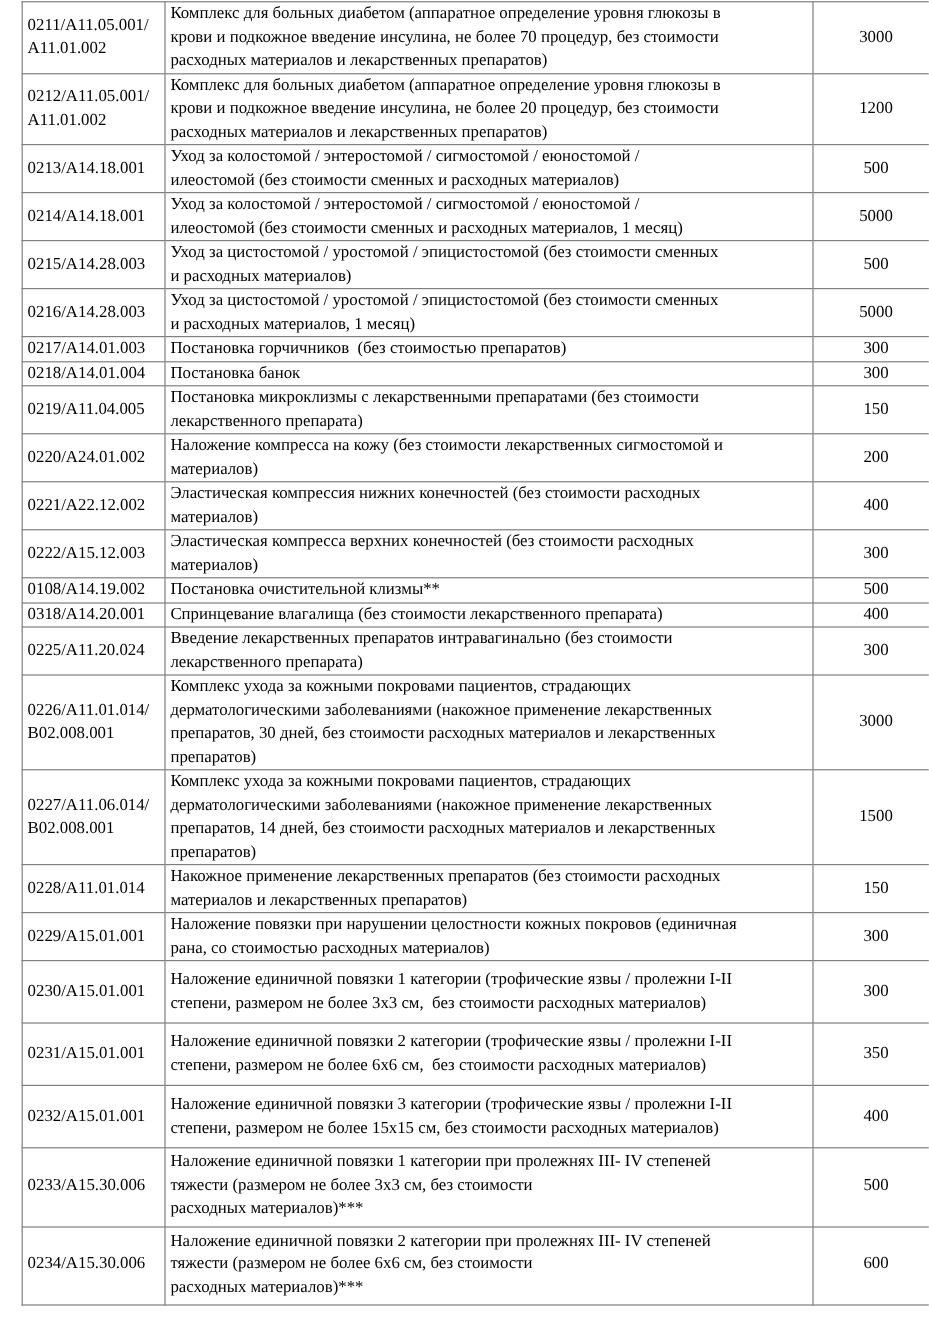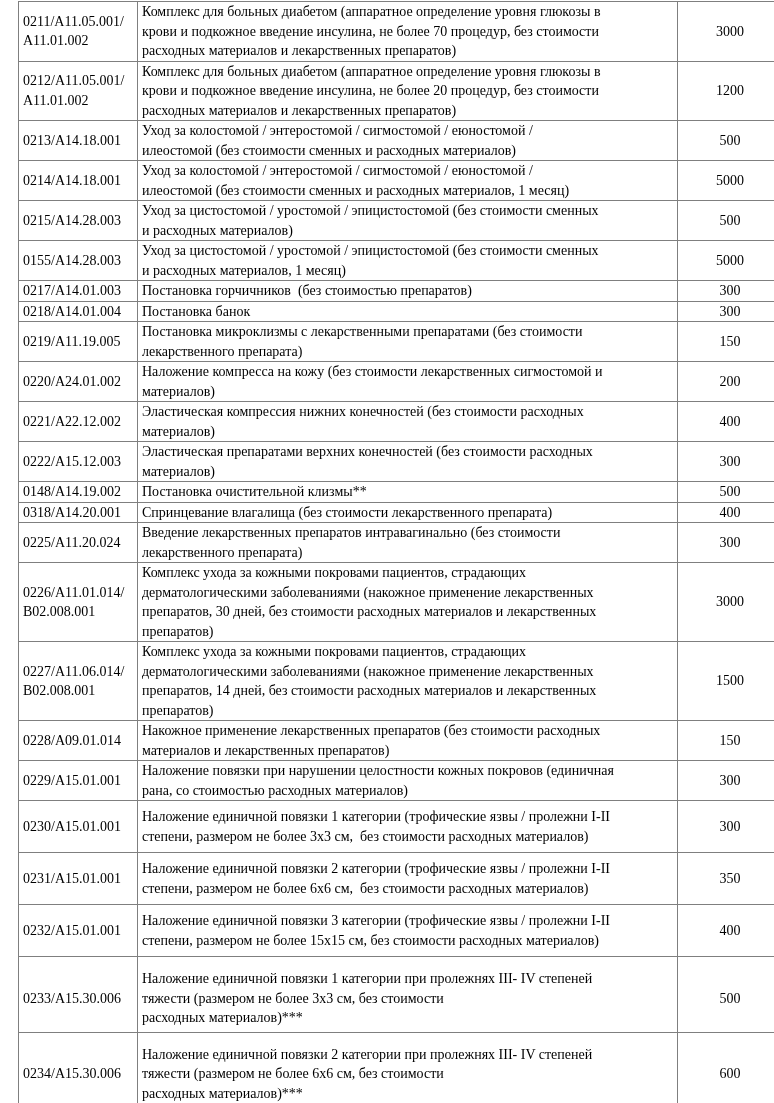--- a/index.html
+++ b/index.html
@@ -38,21 +38,21 @@
     white-space: pre-wrap;
     overflow-wrap: break-word;
     font-family: Liberation Serif, serif;
   }
   td.price {
     width: 96px;
     text-align: center;
     white-space: normal;
   }
   tr.pad-md td { padding-top: 6px; padding-bottom: 6px; }
-  tr.pad-sm td { padding-top: 12px; padding-bottom: 4px; }
+  tr.pad-sm td { padding-top: 2px; padding-bottom: 4px; }
 </style>
 </head>
 <body>
 
 <table class="price-table">
   <tbody>
       <tr>
         <td class="code">0211/A11.05.001/
 A11.01.002</td>
         <td class="description">Комплекс для больных диабетом (аппаратное определение уровня глюкозы в
@@ -80,61 +80,61 @@
 илеостомой (без стоимости сменных и расходных материалов, 1 месяц)</td>
         <td class="price">5000</td>
       </tr>
       <tr>
         <td class="code">0215/A14.28.003</td>
         <td class="description">Уход за цистостомой / уростомой / эпицистостомой (без стоимости сменных
 и расходных материалов)</td>
         <td class="price">500</td>
       </tr>
       <tr>
-        <td class="code">0155/A14.28.003</td>
+        <td class="code">0216/A14.28.003</td>
         <td class="description">Уход за цистостомой / уростомой / эпицистостомой (без стоимости сменных
 и расходных материалов, 1 месяц)</td>
         <td class="price">5000</td>
       </tr>
       <tr>
         <td class="code">0217/A14.01.003</td>
         <td class="description">Постановка горчичников  (без стоимостью препаратов)</td>
         <td class="price">300</td>
       </tr>
       <tr>
         <td class="code">0218/A14.01.004</td>
         <td class="description">Постановка банок</td>
         <td class="price">300</td>
       </tr>
       <tr>
-        <td class="code">0219/A11.19.005</td>
+        <td class="code">0219/A11.04.005</td>
         <td class="description">Постановка микроклизмы с лекарственными препаратами (без стоимости
 лекарственного препарата)</td>
         <td class="price">150</td>
       </tr>
       <tr>
         <td class="code">0220/A24.01.002</td>
         <td class="description">Наложение компресса на кожу (без стоимости лекарственных сигмостомой и
 материалов)</td>
         <td class="price">200</td>
       </tr>
       <tr>
         <td class="code">0221/A22.12.002</td>
         <td class="description">Эластическая компрессия нижних конечностей (без стоимости расходных
 материалов)</td>
         <td class="price">400</td>
       </tr>
       <tr>
         <td class="code">0222/A15.12.003</td>
-        <td class="description">Эластическая препаратами верхних конечностей (без стоимости расходных
+        <td class="description">Эластическая компресса верхних конечностей (без стоимости расходных
 материалов)</td>
         <td class="price">300</td>
       </tr>
       <tr>
-        <td class="code">0148/A14.19.002</td>
+        <td class="code">0108/A14.19.002</td>
         <td class="description">Постановка очистительной клизмы**</td>
         <td class="price">500</td>
       </tr>
       <tr>
         <td class="code">0318/A14.20.001</td>
         <td class="description">Спринцевание влагалища (без стоимости лекарственного препарата)</td>
         <td class="price">400</td>
       </tr>
       <tr>
         <td class="code">0225/A11.20.024</td>
@@ -154,21 +154,21 @@
       <tr>
         <td class="code">0227/A11.06.014/
 В02.008.001</td>
         <td class="description">Комплекс ухода за кожными покровами пациентов, страдающих
 дерматологическими заболеваниями (накожное применение лекарственных
 препаратов, 14 дней, без стоимости расходных материалов и лекарственных
 препаратов)</td>
         <td class="price">1500</td>
       </tr>
       <tr>
-        <td class="code">0228/A09.01.014</td>
+        <td class="code">0228/A11.01.014</td>
         <td class="description">Накожное применение лекарственных препаратов (без стоимости расходных
 материалов и лекарственных препаратов)</td>
         <td class="price">150</td>
       </tr>
       <tr>
         <td class="code">0229/A15.01.001</td>
         <td class="description">Наложение повязки при нарушении целостности кожных покровов (единичная
 рана, со стоимостью расходных материалов)</td>
         <td class="price">300</td>
       </tr>

